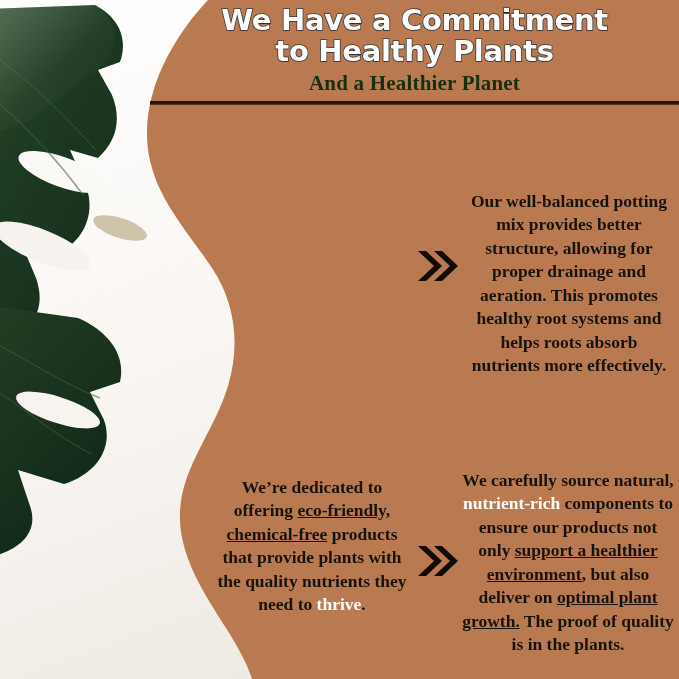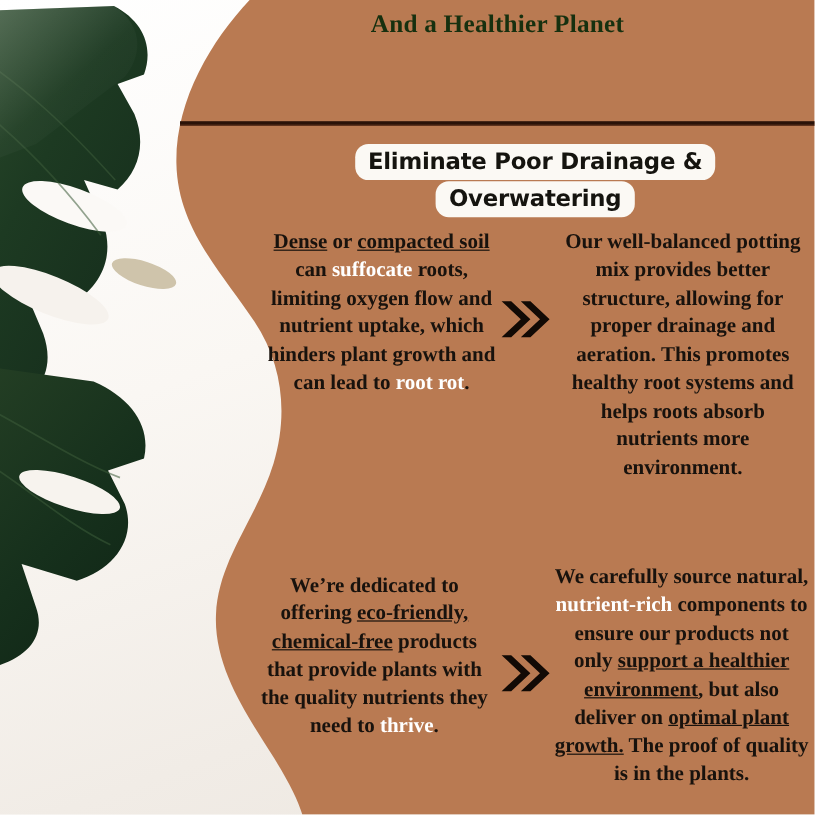--- a/index.html
+++ b/index.html
@@ -178,42 +178,39 @@
                C 148 190 184 226 212 268
                C 236 304 240 346 228 386
                C 214 432 182 466 180 512
                C 178 556 206 596 226 628
                C 240 650 248 666 252 679
                L 679 679 L 679 0 Z" fill="#b97a52"></path>
     </svg>
   </div>
 
   <div class="header">
+    <div class="title">
+      <div>We Have a Commitment</div>
+      <div>to Healthy Plants</div>
+    </div>
     <div class="subtitle">And a Healthier Planet</div>
   </div>
   <div class="divider"></div>
 
-  <div class="section-head" id="head-1">
-    <span class="pill">Eliminate Poor Drainage &amp;</span><br>
-    <span class="pill">Overwatering</span>
-  </div>
-
-  <div class="col" id="b1-left">
-    <u>Dense</u> or <u>compacted soil</u> can <span class="hl">suffocate</span> roots, limiting oxygen flow and nutrient uptake, which hinders plant growth and can lead to <span class="hl">root rot</span>.
-  </div>
+
 
   <div class="chev" id="chev-1">
     <svg width="46" height="46" viewBox="0 0 46 46" xmlns="http://www.w3.org/2000/svg">
       <path d="M 4 8 L 20 23 L 4 38 L 12 38 L 28 23 L 12 8 Z" fill="#120a05"></path>
       <path d="M 20 8 L 36 23 L 20 38 L 28 38 L 44 23 L 28 8 Z" fill="#120a05"></path>
     </svg>
   </div>
 
   <div class="col" id="b1-right">
-    Our well-balanced potting mix provides better structure, allowing for proper drainage and aeration. This promotes healthy root systems and helps roots absorb nutrients more environment.
+    Our well-balanced potting mix provides better structure, allowing for proper drainage and aeration. This promotes healthy root systems and helps roots absorb nutrients more effectively.
   </div>
 
 
   <div class="col" id="b2-left">
     We’re dedicated to offering <u>eco-friendly, chemical-free</u> products that provide plants with the quality nutrients they need to <span class="hl">thrive</span>.
   </div>
 
   <div class="chev" id="chev-2">
     <svg width="46" height="46" viewBox="0 0 46 46" xmlns="http://www.w3.org/2000/svg">
       <path d="M 4 8 L 20 23 L 4 38 L 12 38 L 28 23 L 12 8 Z" fill="#120a05"></path>

